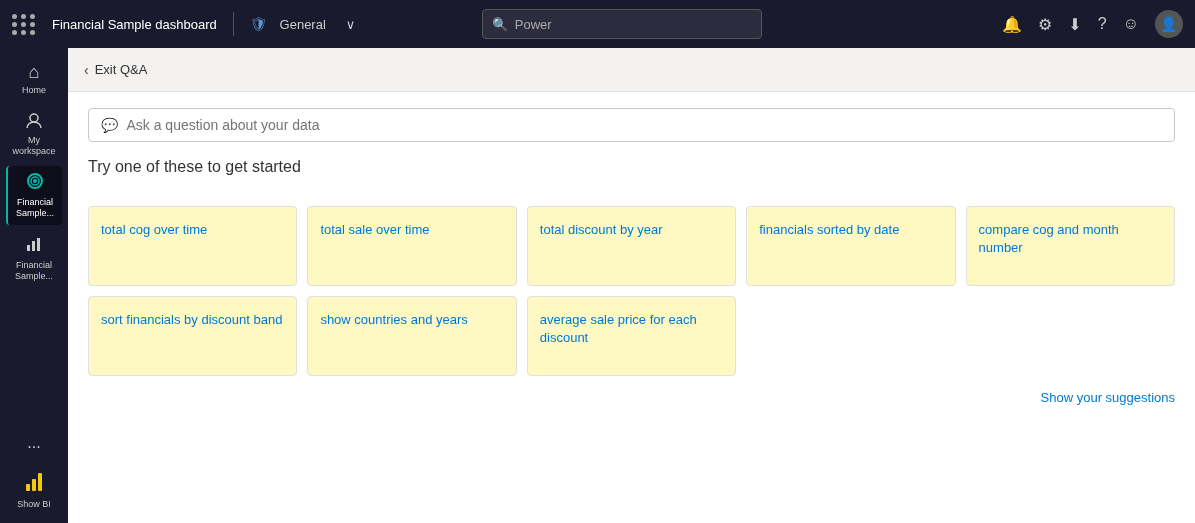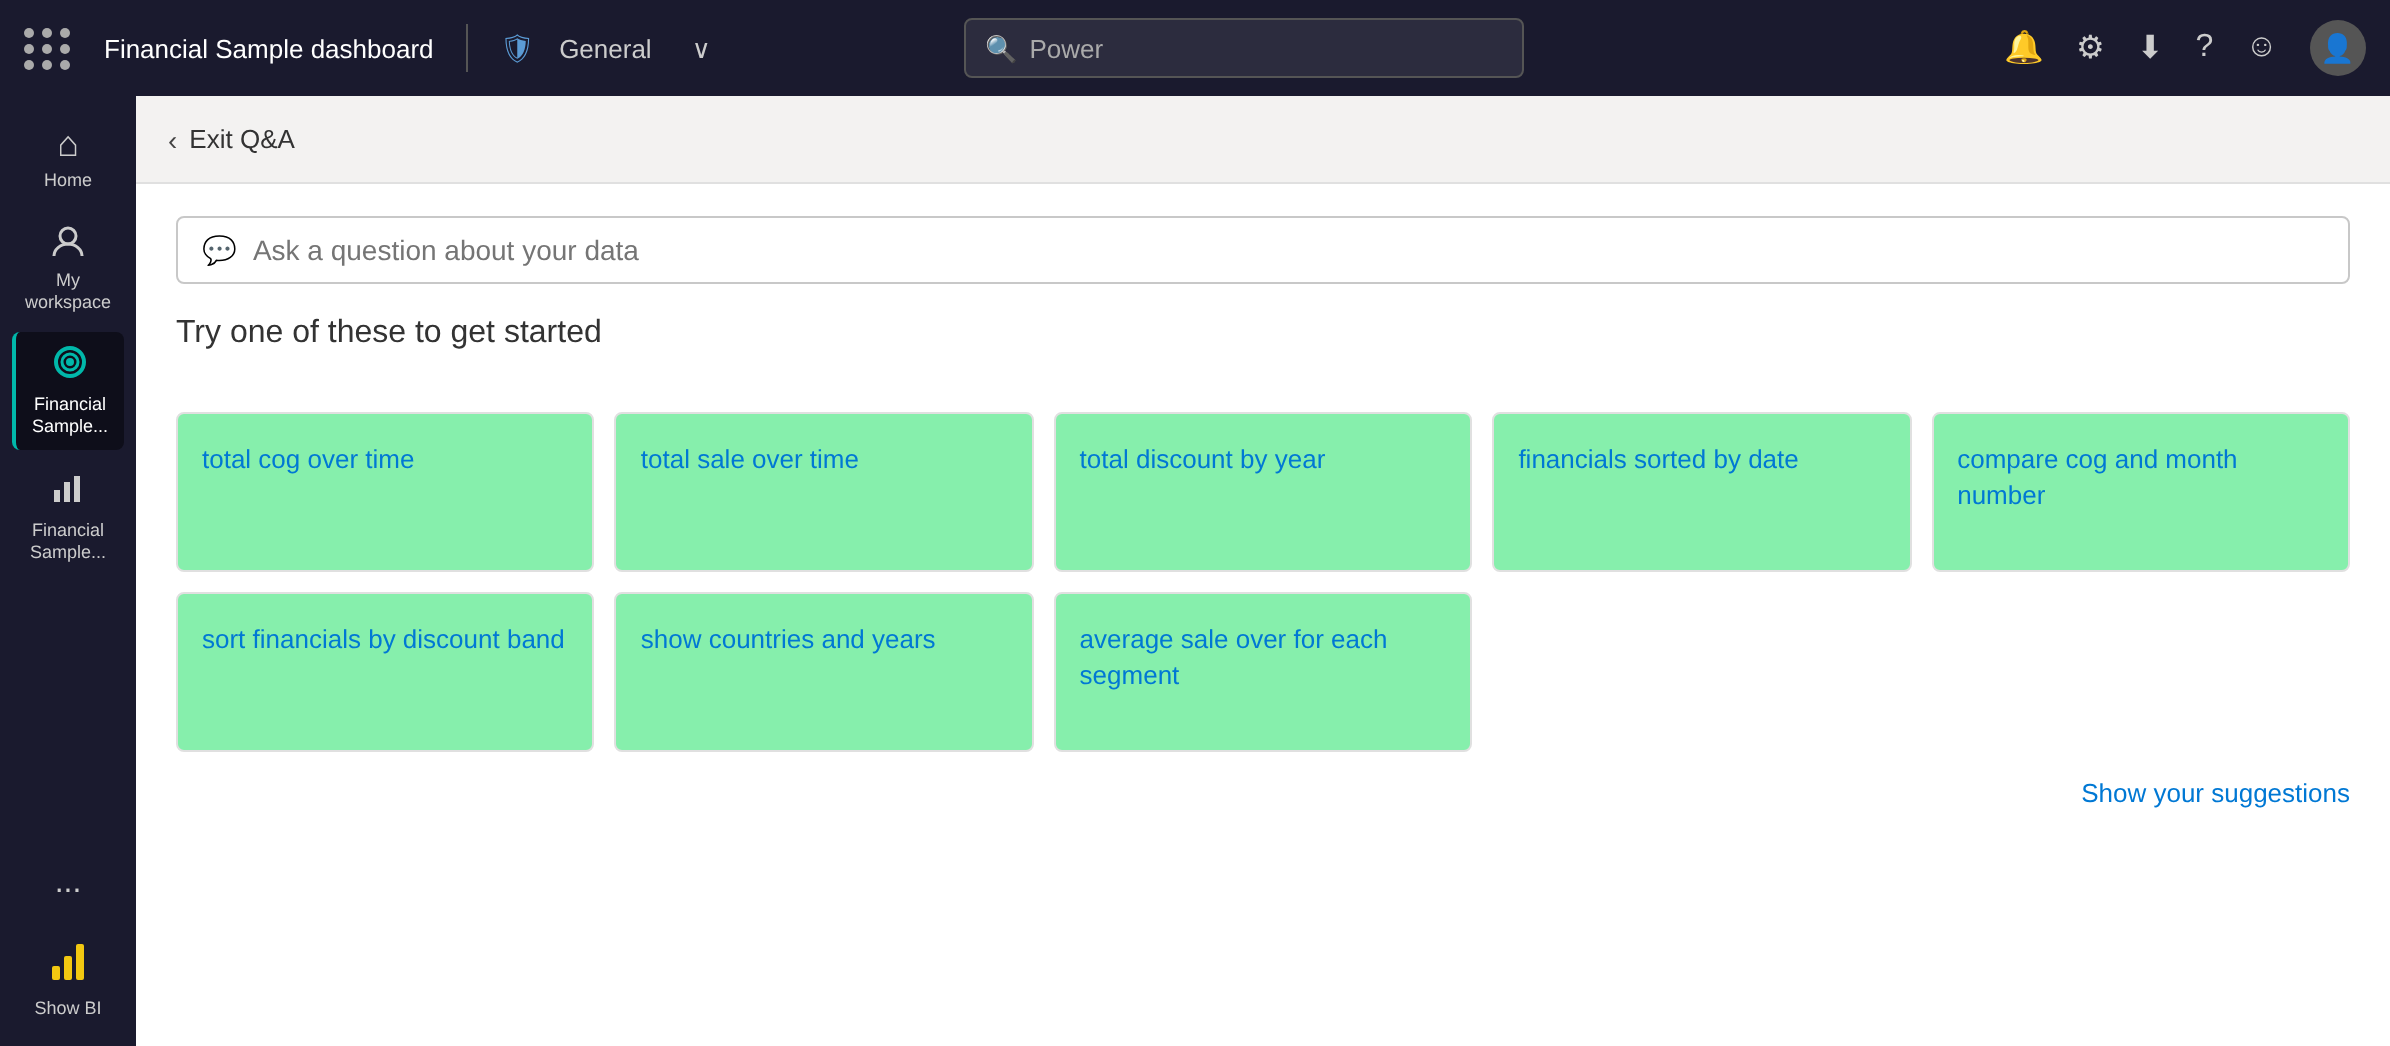--- a/index.html
+++ b/index.html
@@ -148,21 +148,21 @@
       display: grid;
       grid-template-columns: repeat(5, 1fr);
       gap: 10px;
     }
 
     .suggestion-card {
       border: 1px solid #e0e0e0;
       border-radius: 4px;
       padding: 14px 12px;
       cursor: pointer;
-      background: #86efac;
+      background: #fef9c3;
       min-height: 80px;
       display: flex;
       align-items: flex-start;
     }
     .suggestion-text {
       font-size: 13px;
       color: #0078d4;
       line-height: 1.4;
     }
 
@@ -299,21 +299,21 @@
         <div class="suggestion-card">
           <span class="suggestion-text">compare cog and month number</span>
         </div>
         <div class="suggestion-card">
           <span class="suggestion-text">sort financials by discount band</span>
         </div>
         <div class="suggestion-card">
           <span class="suggestion-text">show countries and years</span>
         </div>
         <div class="suggestion-card">
-          <span class="suggestion-text">average sale over for each segment</span>
+          <span class="suggestion-text">average sale price for each discount</span>
         </div>
       </div>
 
       <div class="show-fewer">
         <a class="show-fewer-link">Show your suggestions</a>
       </div>
 
     </div>
   </div>
 </div>

